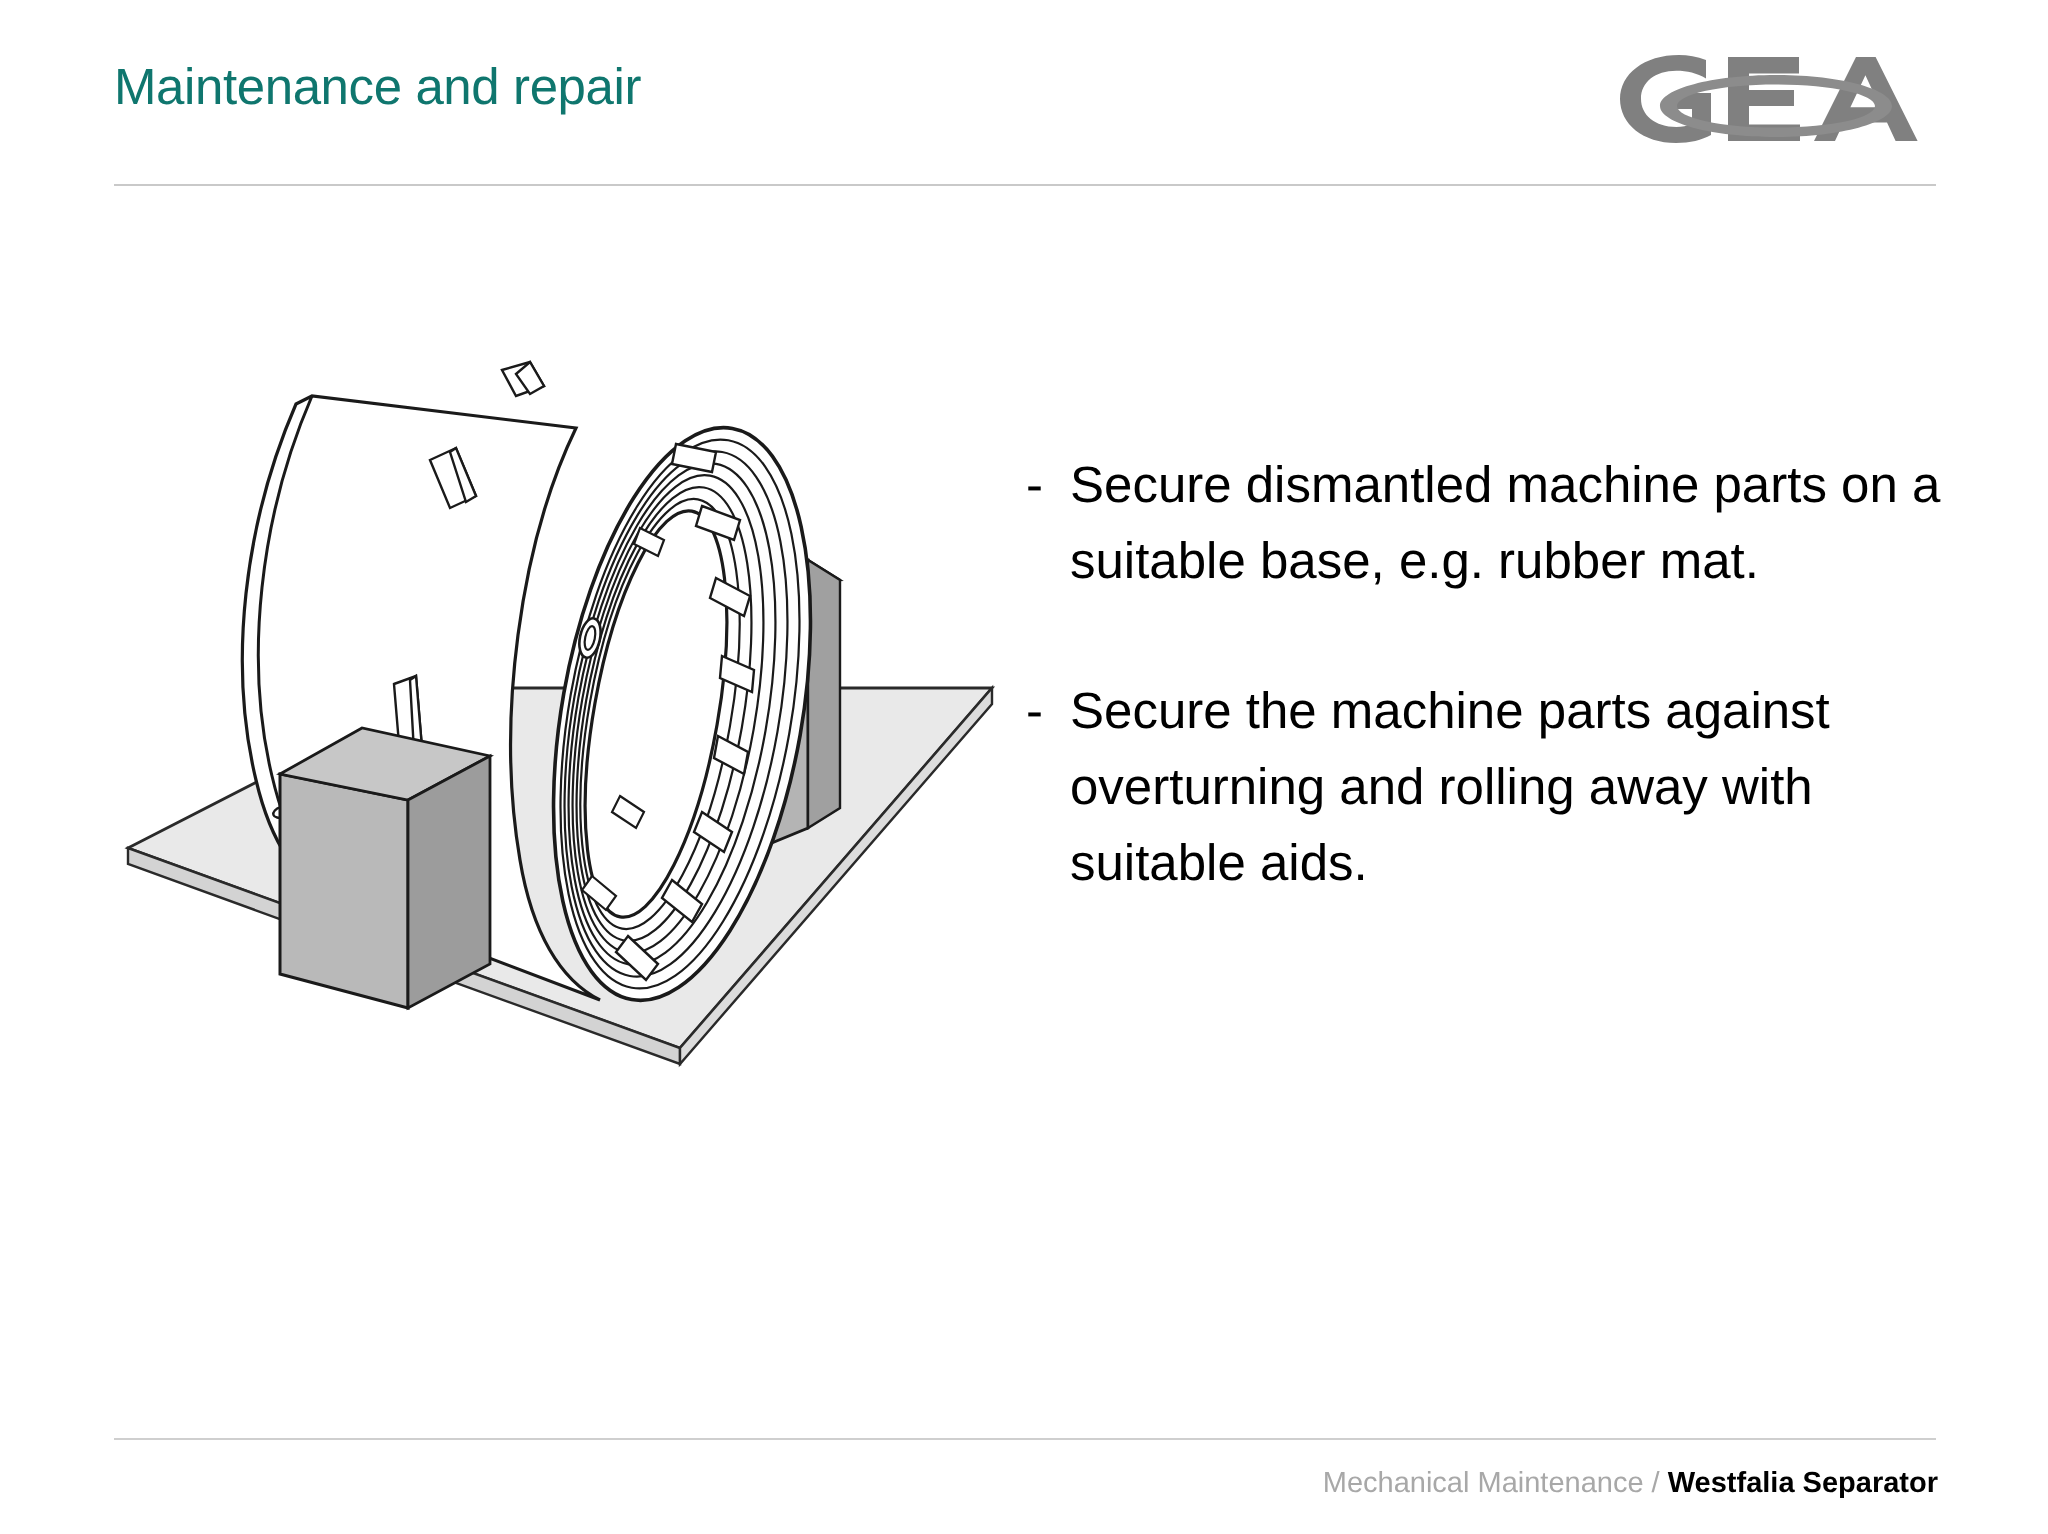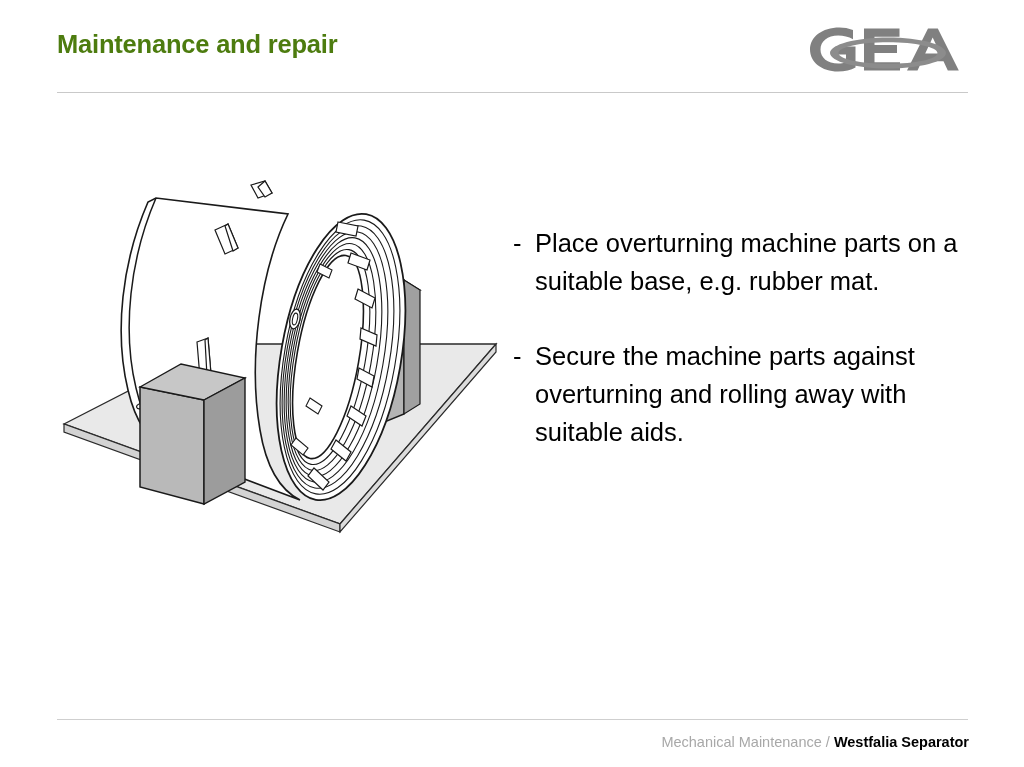--- a/index.html
+++ b/index.html
@@ -20,22 +20,22 @@
     inset: 0;
     background: #ffffff;
   }
 
   
   .slide-title {
     position: absolute;
     left: 57px;
     top: 30px;
     font-size: 25.5px;
-    font-weight: bold;
-    color: #4d7c0f;
+    font-weight: normal;
+    color: #0f766e;
     letter-spacing: -0.2px;
     white-space: nowrap;
   }
   .header-rule {
     position: absolute;
     left: 57px;
     top: 92px;
     width: 911px;
     height: 1px;
     background: #c9c9c9;
@@ -232,21 +232,21 @@
         <polygon points="152,248 193,226 193,330 152,352" fill="#9c9c9c" stroke="#1a1a1a" stroke-width="1.4"></polygon>
       </g>
 
     </svg>
   </div>
 
   <div class="bullet-list">
 
     <div class="bullet-item">
       <span class="bullet-dash">-</span>
-      <span class="bullet-text">Place overturning machine parts on a suitable base, e.g. rubber mat.</span>
+      <span class="bullet-text">Secure dismantled machine parts on a suitable base, e.g. rubber mat.</span>
     </div>
 
     <div class="bullet-item">
       <span class="bullet-dash">-</span>
       <span class="bullet-text">Secure the machine parts against overturning and rolling away with suitable aids.</span>
     </div>
 
   </div>
 
   <div class="footer-rule"></div>

